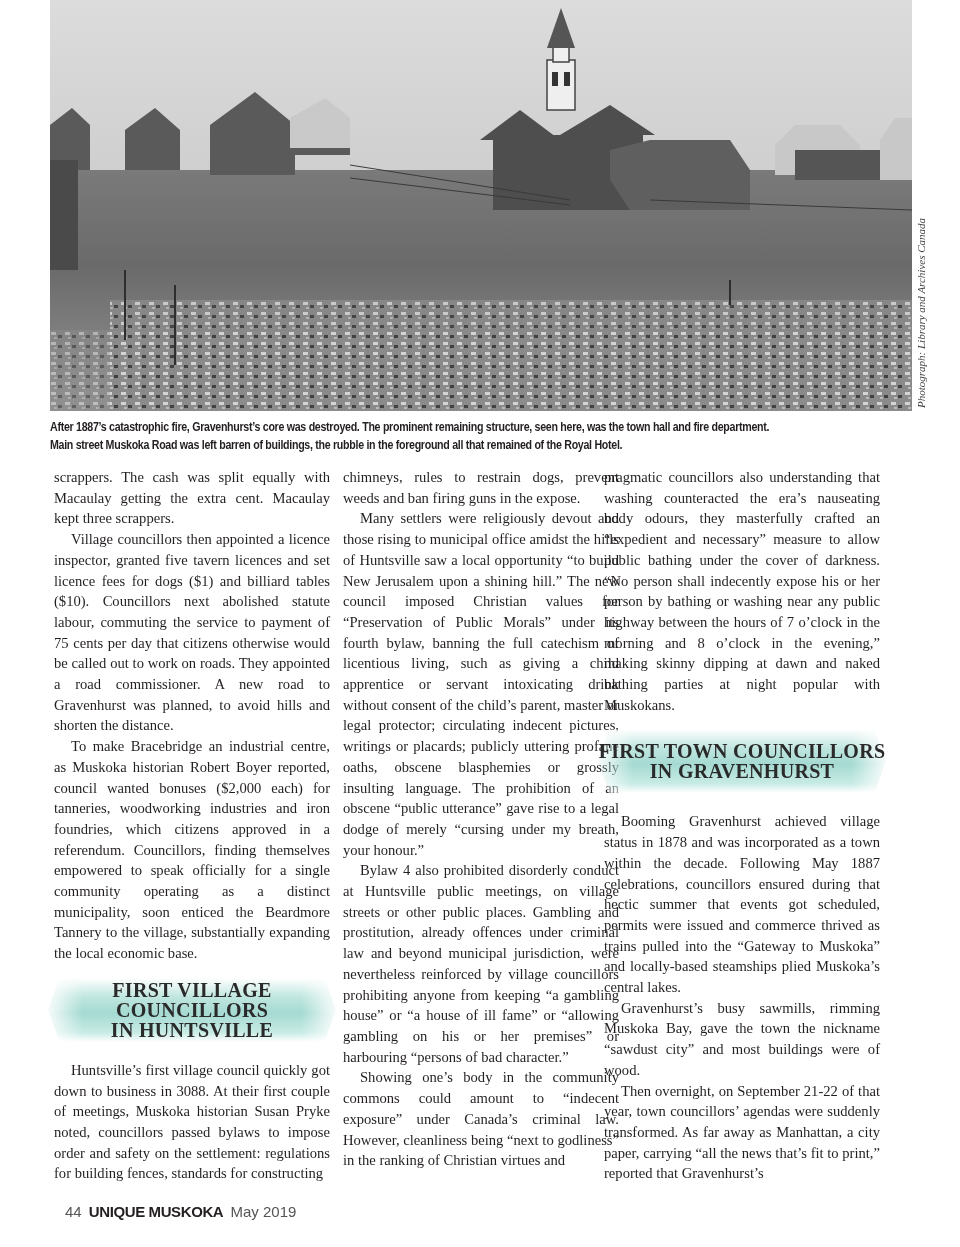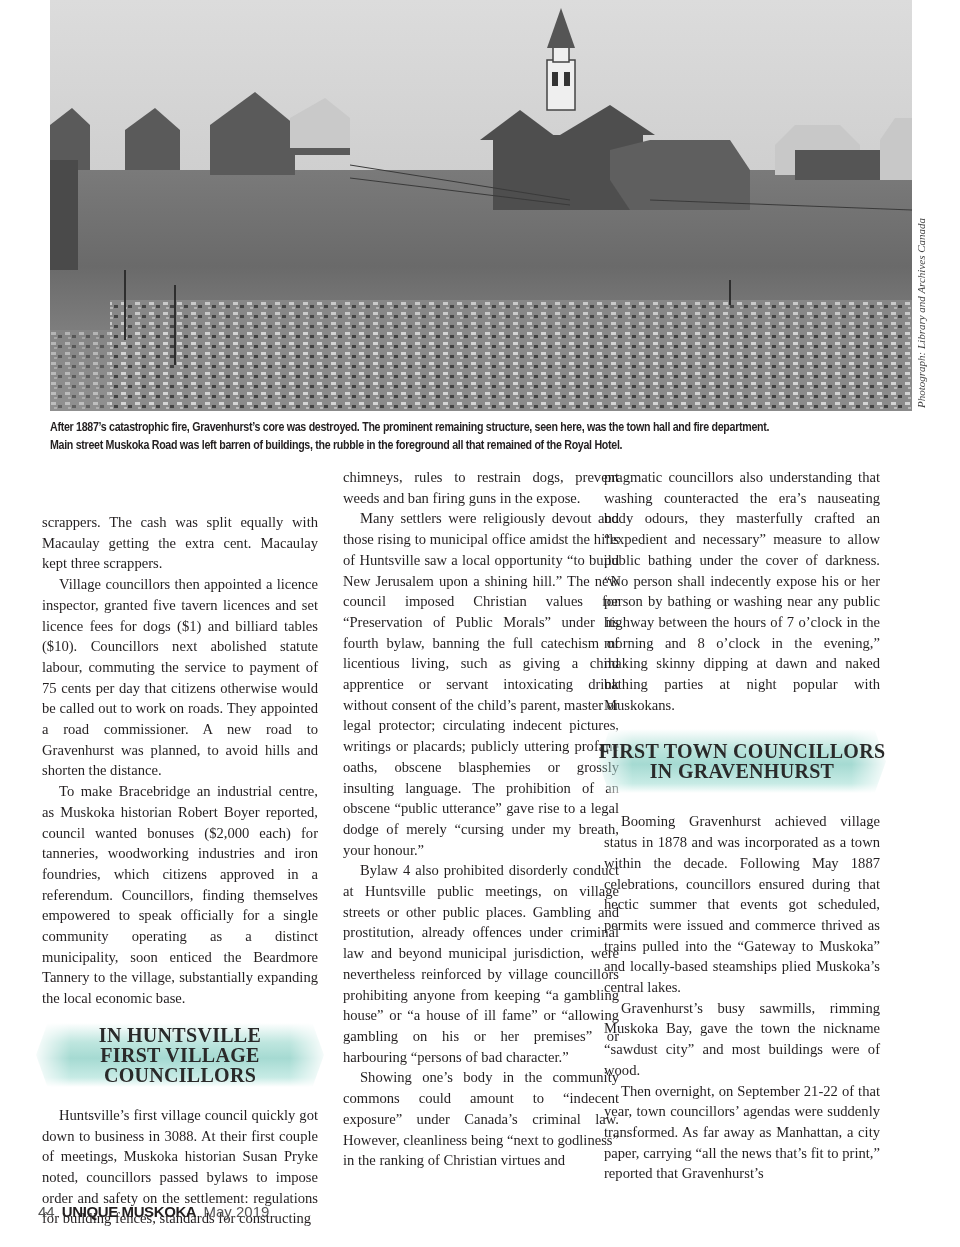--- a/index.html
+++ b/index.html
@@ -56,21 +56,21 @@
     
     .col {
       position: absolute;
       top: 467px;
       width: 276px;
       font-size: 14.6px;
       line-height: 20.7px;
       text-align: justify;
       hyphens: none;
     }
-    .col1 { left: 42px; margin-top: 45px; }
+    .col1 { left: 54px; }
     .col2 { left: 343px; }
     .col3 { left: 604px; }
     .col p {
       margin: 0;
       text-indent: 0;
     }
     .col p.indent { text-indent: 17px; }
     
     .banner {
       position: relative;
@@ -95,21 +95,21 @@
       font-weight: bold;
       font-size: 20px;
       line-height: 20px;
       letter-spacing: 0.3px;
       text-transform: uppercase;
       color: #2a2a2a;
     }
     
     .footer {
       position: absolute;
-      left: 38px;
+      left: 65px;
       top: 1203px;
       font-family: "Liberation Sans", "DejaVu Sans", sans-serif;
       font-size: 15px;
       color: #555;
       white-space: nowrap;
     }
     .footer .brand {
       font-weight: bold;
       color: #231f20;
       letter-spacing: -0.4px;
@@ -201,22 +201,22 @@
   <div>Main street Muskoka Road was left barren of buildings, the rubble in the foreground all that remained of the Royal Hotel.</div>
 </div>
 
 <div class="col col1">
   <p>scrappers. The cash was split equally with Macaulay getting the extra cent. Macaulay kept three scrappers.</p>
   <p class="indent">Village councillors then appointed a licence inspector, granted five tavern licences and set licence fees for dogs ($1) and billiard tables ($10). Councillors next abolished statute labour, commuting the service to payment of 75 cents per day that citizens otherwise would be called out to work on roads. They appointed a road commissioner. A new road to Gravenhurst was planned, to avoid hills and shorten the distance.</p>
   <p class="indent">To make Bracebridge an industrial centre, as Muskoka historian Robert Boyer reported, council wanted bonuses ($2,000 each) for tanneries, woodworking industries and iron foundries, which citizens approved in a referendum. Councillors, finding themselves empowered to speak officially for a single community operating as a distinct municipality, soon enticed the Beardmore Tannery to the village, substantially expanding the local economic base.</p>
   <div class="banner">
     <div class="banner-shape"></div>
     <div class="banner-text">
+      <div>First Village Councillors</div>
       <div>in Huntsville</div>
-      <div>First Village Councillors</div>
     </div>
   </div>
   <p class="indent">Huntsville’s first village council quickly got down to business in 3088. At their first couple of meetings, Muskoka historian Susan Pryke noted, councillors passed bylaws to impose order and safety on the settlement: regulations for building fences, standards for constructing</p>
 </div>
 
 <div class="col col2">
   <p>chimneys, rules to restrain dogs, prevent weeds and ban firing guns in the expose.</p>
   <p class="indent">Many settlers were religiously devout and those rising to municipal office amidst the hills of Huntsville saw a local opportunity “to build New Jerusalem upon a shining hill.” The new council imposed Christian values for “Preservation of Public Morals” under its fourth bylaw, banning the full catechism of licentious living, such as giving a child apprentice or servant intoxicating drink without consent of the child’s parent, master or legal protector; circulating indecent pictures, writings or placards; publicly uttering profane oaths, obscene blasphemies or grossly insulting language. The prohibition of an obscene “public utterance” gave rise to a legal dodge of merely “cursing under my breath, your honour.”</p>
   <p class="indent">Bylaw 4 also prohibited disorderly conduct at Huntsville public meetings, on village streets or other public places. Gambling and prostitution, already offences under criminal law and beyond municipal jurisdiction, were nevertheless reinforced by village councillors prohibiting anyone from keeping “a gambling house” or “a house of ill fame” or “allowing gambling on his or her premises” or harbouring “persons of bad character.”</p>
   <p class="indent">Showing one’s body in the community commons could amount to “indecent exposure” under Canada’s criminal law. However, cleanliness being “next to godliness” in the ranking of Christian virtues and</p>

